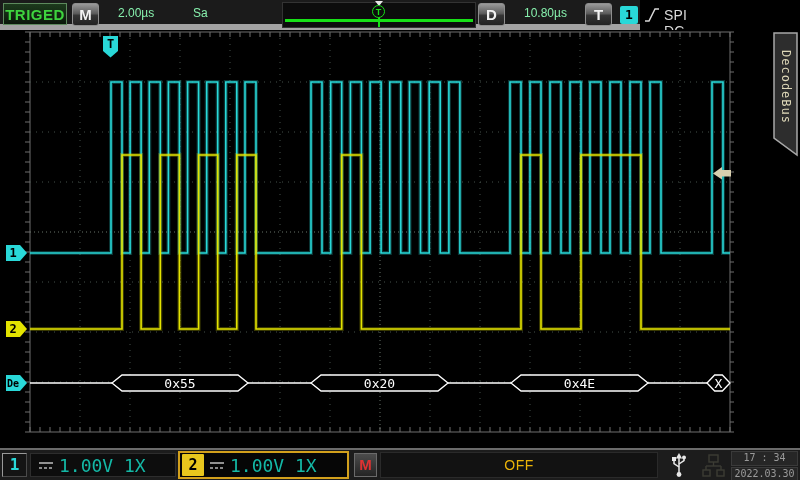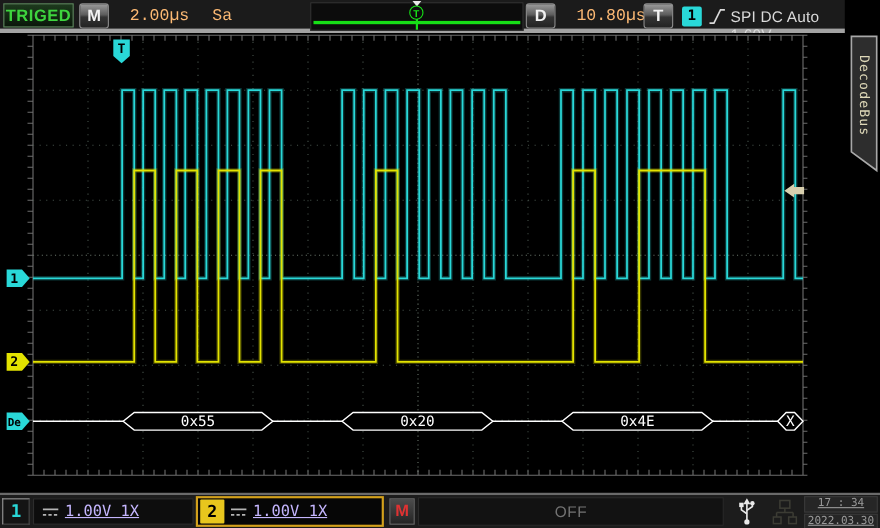--- a/index.html
+++ b/index.html
@@ -1,30 +1,30 @@
 <!DOCTYPE html>
 <html><head>
 <meta charset="utf-8">
 <style>
   html,body{margin:0;padding:0;background:#000;width:800px;height:480px;overflow:hidden;
             font-family:"Liberation Sans",sans-serif;}
   .scope{position:relative;width:800px;height:480px;background:#000;}
 
   
-  .topbar{position:relative;width:768px;height:30px;background:#1b1b1b;
-          border-bottom:4px solid #a3a3a3;box-sizing:border-box;}
+  .topbar{position:relative;width:640px;height:30px;background:#1b1b1b;
+          border-bottom:6px solid #a3a3a3;box-sizing:border-box;}
   .trig-box{position:absolute;left:3px;top:3px;width:64px;height:22px;
             border:1px solid #5d8a5d;background:linear-gradient(#1d3a1d,#0a170a);
             color:#3ed43e;font-weight:bold;font-size:15px;text-align:center;line-height:22px;
             letter-spacing:.5px;box-sizing:border-box;}
   .tb-btn{position:absolute;top:3px;width:27px;height:23px;border:1px solid #8e8e8e;border-radius:3px;
           background:linear-gradient(#9a9a9a 0%,#5c5c5c 45%,#343434 55%,#232323 100%);
           color:#f2f2f2;font-weight:bold;font-size:15px;text-align:center;line-height:21px;
           box-sizing:border-box;}
-  .tb-mono{position:absolute;top:6px;font-family:Liberation Mono, monospace;font-size:15px;color:#fdba74;}
+  .tb-mono{position:absolute;top:6px;font-family:Liberation Sans, sans-serif;font-size:12px;color:#86efac;}
   .mem-stack{position:absolute;left:202px;top:1px;width:78px;}
   .mem-stack div{height:12px;background:#2d2d2d;border:1px solid #686868;margin-bottom:1px;
                  font-family:"DejaVu Sans Mono",monospace;font-size:10px;line-height:11px;
                  color:#d0d0d0;text-align:center;box-sizing:content-box;}
   .memwin{position:absolute;left:282px;top:2px;width:194px;height:26px;background:#0c0c0c;
           border:1px solid #333;box-sizing:border-box;}
   .memline{position:absolute;left:2px;right:2px;top:16px;height:3px;background:#17e017;}
   .trigpos-tri{position:absolute;left:92px;top:-2px;width:0;height:0;
                border-left:4px solid transparent;border-right:4px solid transparent;
                border-top:5px solid #e8e8e8;}
@@ -44,38 +44,38 @@
 
   
   .bottombar{position:relative;width:800px;height:32px;background:#1c1c1c;
              border-top:2px solid #6a6a6a;box-sizing:border-box;}
   .ch-badge{position:absolute;top:3px;width:25px;height:24px;background:#141414;
             border:1px solid;border-color:#9a9a9a #4a4a4a #4a4a4a #9a9a9a;
             font-family:"DejaVu Sans Mono",monospace;font-weight:bold;font-size:16px;
             text-align:center;line-height:22px;box-sizing:border-box;}
   .ch-panel{position:absolute;top:3px;height:24px;background:#0d0d0d;border:1px solid #2d2d2d;
             display:flex;align-items:center;padding-left:7px;gap:5px;box-sizing:border-box;}
-  .ch-settings{font-family:"DejaVu Sans Mono",monospace;font-size:14px;color:#c4b5fd;text-decoration:underline;}
+  .ch-settings{font-family:"DejaVu Sans Mono",monospace;font-size:18px;color:#14b8a6;}
   .ch2-wrap{position:absolute;left:178px;top:1px;width:171px;height:28px;border:2px solid #d2a01c;
             background:#060606;display:flex;align-items:center;gap:5px;padding-left:2px;box-sizing:border-box;}
   .ch2-num{width:22px;height:22px;background:#e8c61d;color:#000;border-radius:1px;
            font-family:"DejaVu Sans Mono",monospace;font-weight:bold;font-size:15px;
            text-align:center;line-height:22px;}
   .m-badge{position:absolute;left:354px;top:3px;width:23px;height:24px;
            background:linear-gradient(#4c4c4c,#242424);border:1px solid #6a6a6a;
            color:#e03232;font-weight:bold;font-size:15px;text-align:center;line-height:22px;
            box-sizing:border-box;}
   .off-panel{position:absolute;left:380px;top:2px;width:278px;height:26px;background:#121212;
-             border:1px solid #2a2a2a;color:#737373;font-size:14px;text-align:center;
+             border:1px solid #2a2a2a;color:#eab308;font-size:14px;text-align:center;
              line-height:24px;box-sizing:border-box;letter-spacing:.5px;}
   .io-box{position:absolute;top:1px;height:29px;display:flex;align-items:center;justify-content:center;}
   .clock-box{position:absolute;left:731px;top:1px;width:67px;}
   .clock-box div{height:13px;background:#262626;border:1px solid #3a3a3a;margin-bottom:1px;
                  font-family:"DejaVu Sans Mono",monospace;font-size:10px;line-height:12px;
-                 color:#9a9a9a;text-align:center;box-sizing:content-box;text-decoration:underline;}
+                 color:#9a9a9a;text-align:center;box-sizing:content-box;}
 </style>
 </head>
 <body>
 
 <div class="scope">
 
   <header class="topbar">
     <div class="trig-box">TRIGED</div>
     <div class="tb-btn" style="left:72px;">M</div>
     <span class="tb-mono" style="left:118px;">2.00µs</span>

